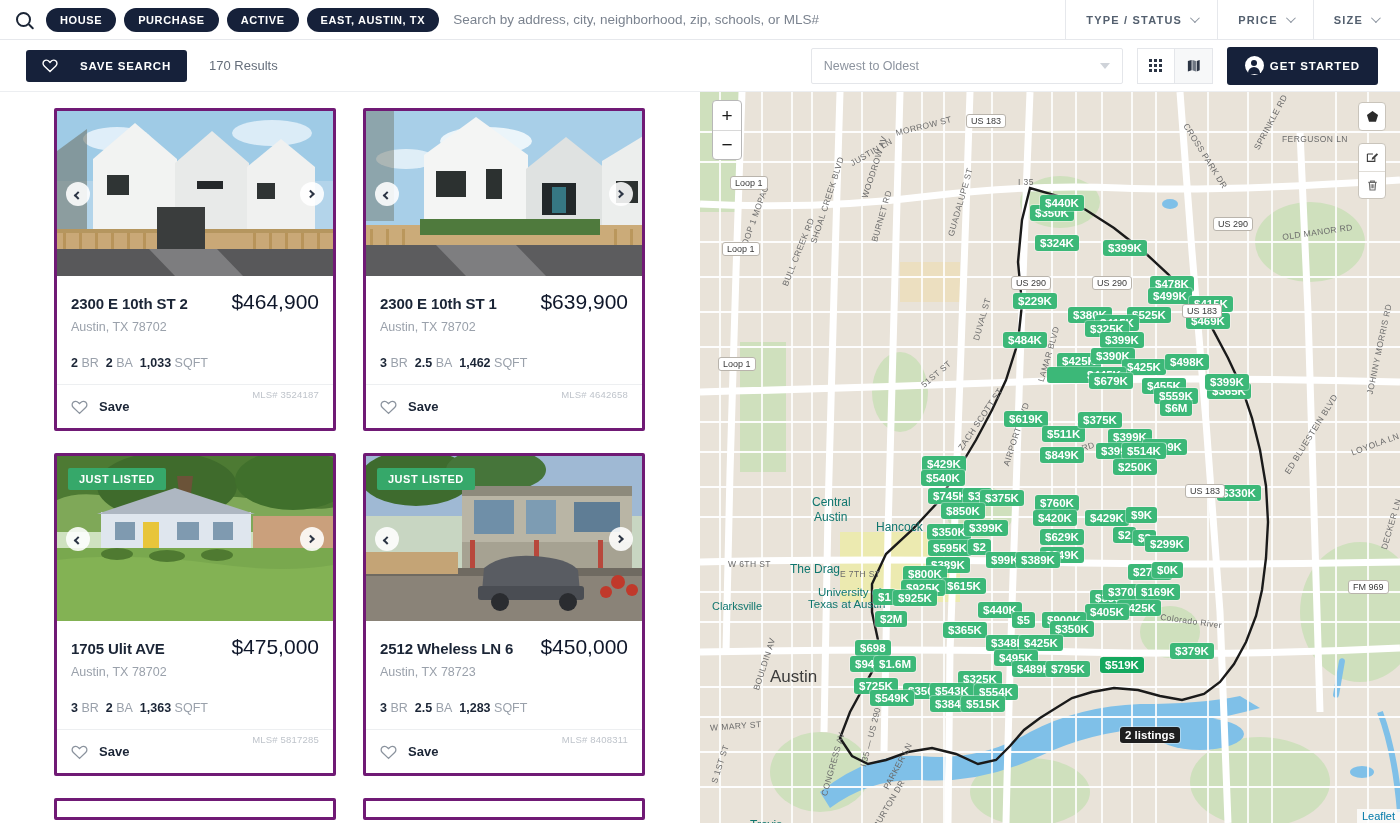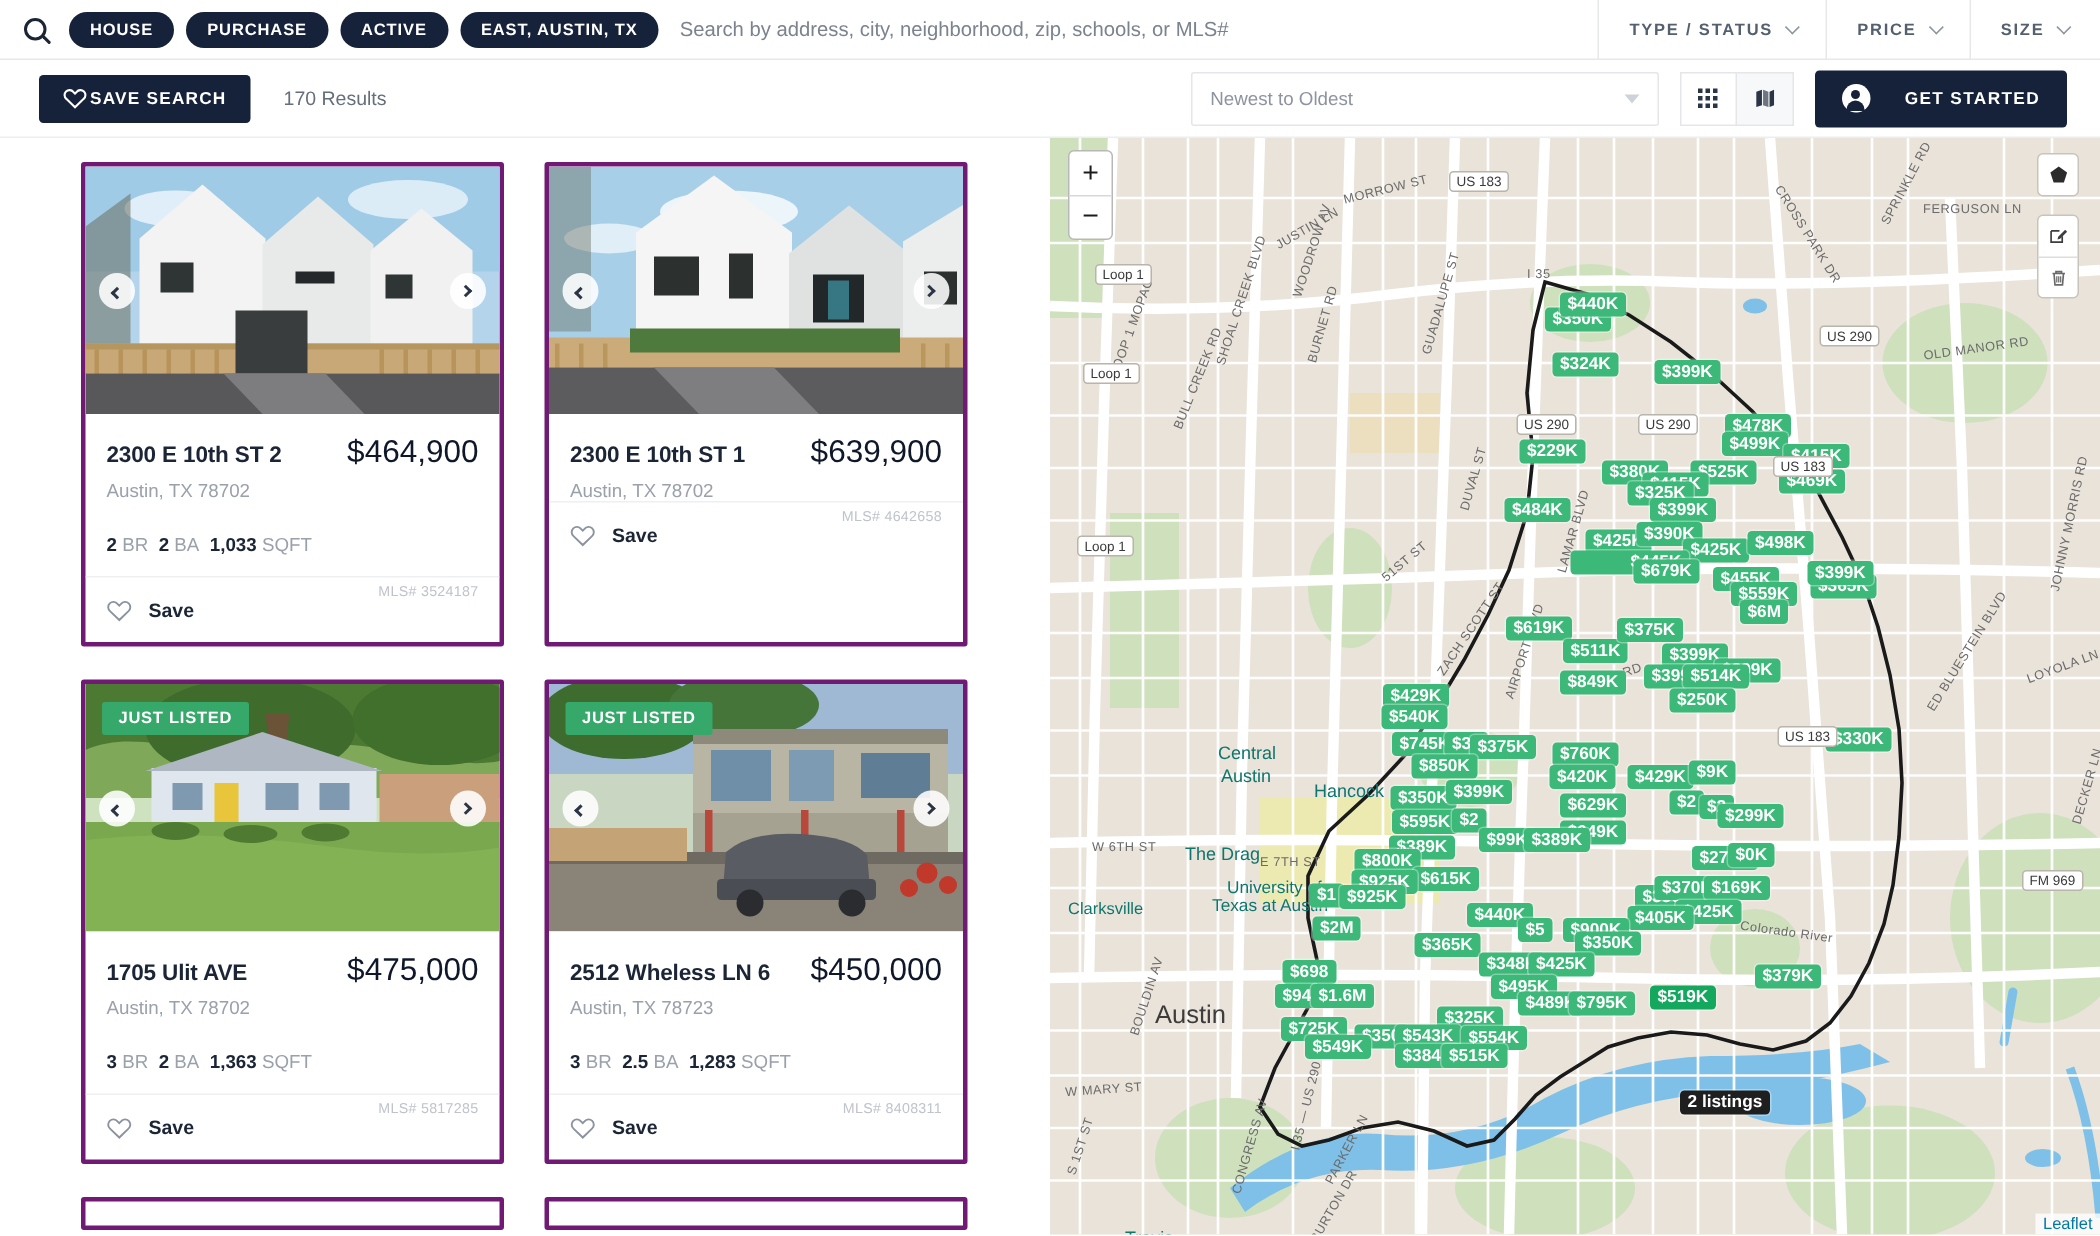--- a/index.html
+++ b/index.html
@@ -57,21 +57,21 @@
     height: 52px; width: 1400px;
     display: flex; align-items: center;
     padding: 0 22px 0 26px;
     border-bottom: 1px solid #eceef1;
     background: #fff;
   }
   .save-search-btn {
     background: #16213a; color: #fff;
     height: 32px; border-radius: 3px;
     padding: 0 16px;
-    display: flex; align-items: center; gap: 2px;
+    display: flex; align-items: center; gap: 22px;
     font-size: 11.5px; font-weight: bold; letter-spacing: .8px;
     border: none; cursor: pointer;
     font-family: "Liberation Sans", sans-serif;
   }
   .results-count { margin-left: 22px; font-size: 13px; color: #656e7b; }
   .toolbar-right { margin-left: auto; display: flex; align-items: center; gap: 0; }
   .sort-select {
     width: 312px; height: 36px;
     border: 1px solid #e4e6ea; border-radius: 2px;
     background: #fff;
@@ -95,21 +95,21 @@
     cursor: pointer;
   }
   .view-btn + .view-btn { border-left: none; background: #f7f8f9; }
   .grid-dots { display: grid; grid-template-columns: repeat(3, 3px); gap: 2px; }
   .grid-dots i { width: 3px; height: 3px; background: #2c3545; display: block; }
   .get-started-btn {
     margin-left: 14px;
     background: #16213a; color: #fff;
     height: 38px; border-radius: 3px;
     padding: 0 18px;
-    display: flex; align-items: center; gap: 23px;
+    display: flex; align-items: center; gap: 6px;
     font-size: 11.5px; font-weight: bold; letter-spacing: .9px;
     border: none; cursor: pointer;
     font-family: "Liberation Sans", sans-serif;
   }
   .avatar-circle {
     width: 19px; height: 19px; border-radius: 50%; background: #fff;
     position: relative; flex: none;
   }
   .avatar-circle::before { content:""; position:absolute; width:6px; height:6px; border-radius:50%;
     background:#16213a; left:6.5px; top:3.5px; }
@@ -414,20 +414,28 @@
           <div class="nav-arrow right">
               <span class="chev r"></span>
             </div>
         </div>
         <div class="card-body">
           <div class="card-row1">
             <span class="addr">2300 E 10th ST 1</span>
             <span class="price">$639,900</span>
           </div>
           <div class="city">Austin, TX 78702</div>
+          <div class="specs">
+            <b>3</b>
+            <span>BR</span>&nbsp;
+            <b>2.5</b>
+            <span>BA</span>&nbsp;
+            <b>1,462</b>
+            <span>SQFT</span>
+          </div>
         </div>
         <div class="card-foot">
           <svg width="17" height="16" viewBox="0 0 16 15">
             <path d="M8 13.5 2.2 7.9a3.3 3.3 0 1 1 4.7-4.6L8 4.4l1.1-1.1a3.3 3.3 0 1 1 4.7 4.6z" fill="none" stroke="#8b939e" stroke-width="1.2"></path>
           </svg>
           <span class="save-label">Save</span>
           <span class="mls">MLS# 4642658</span>
         </div>
       </div>
 

